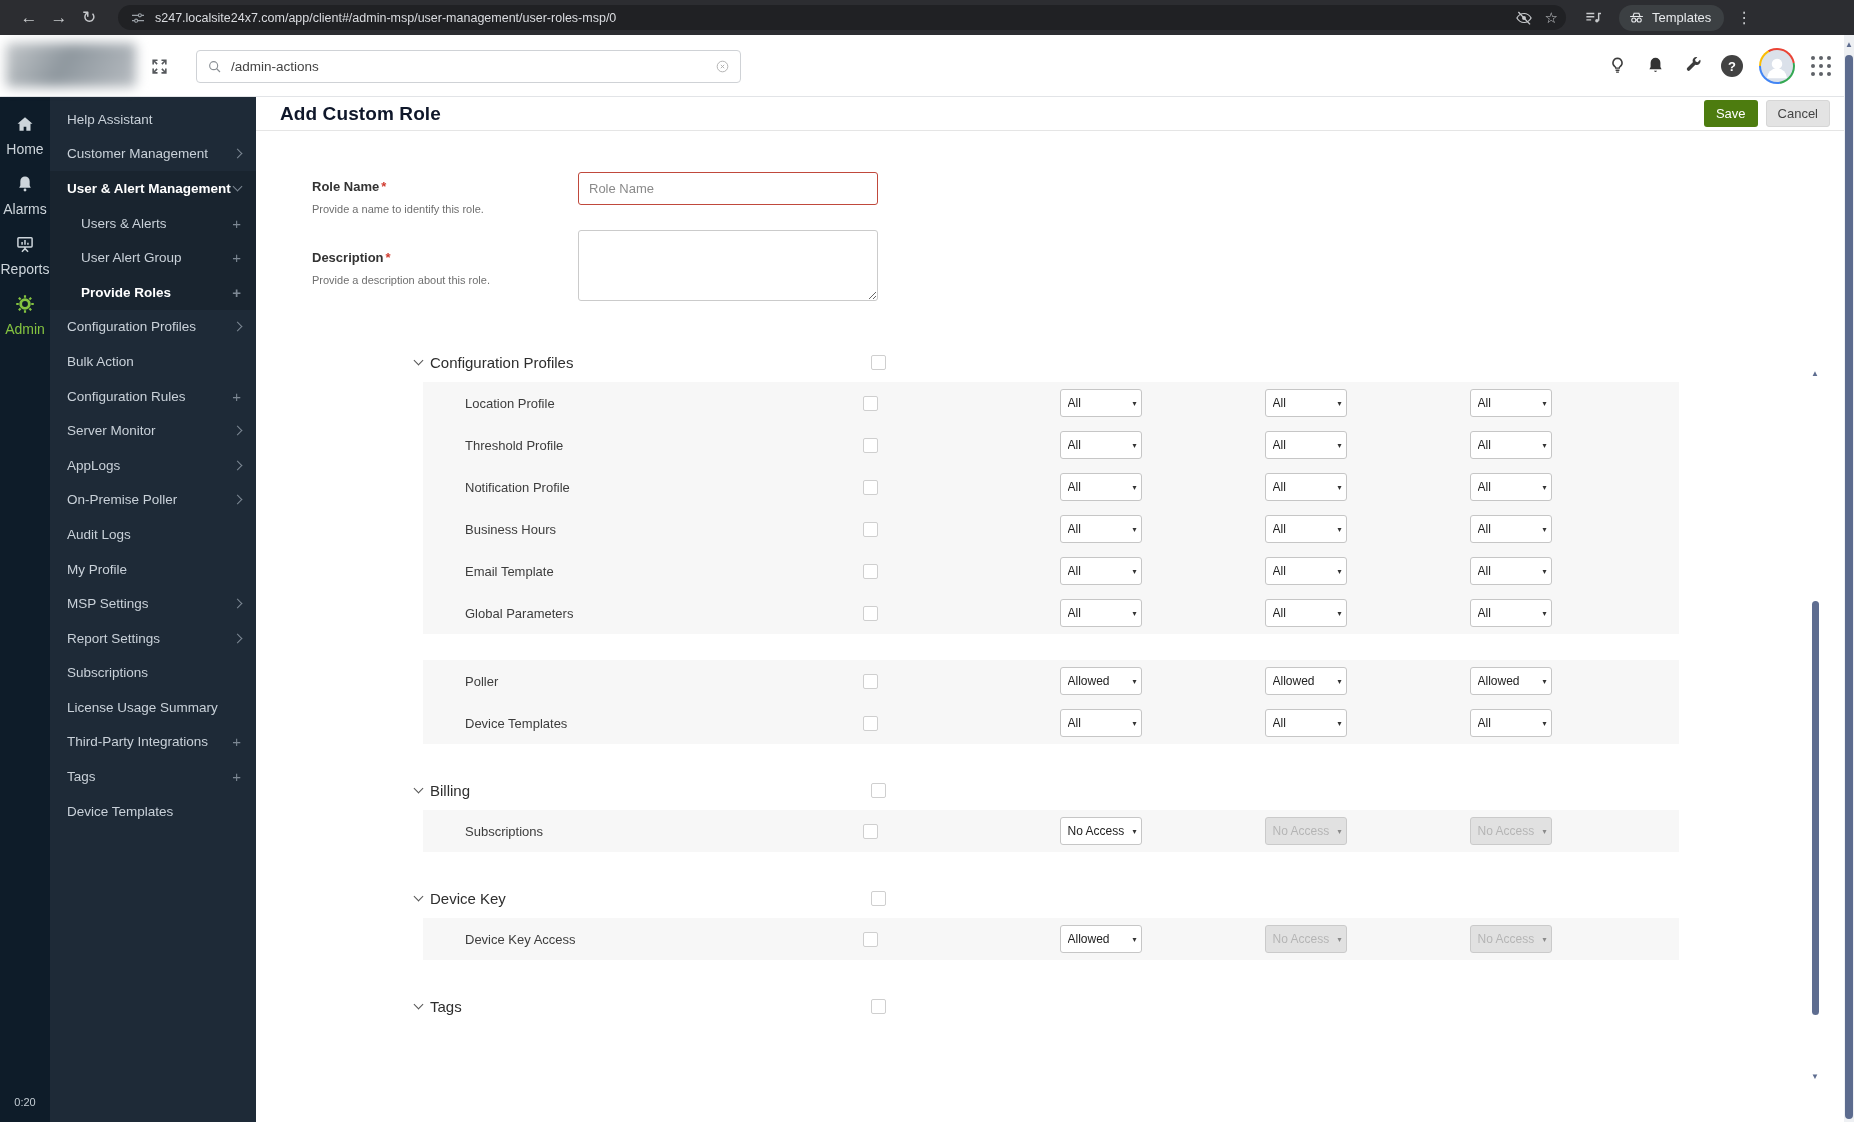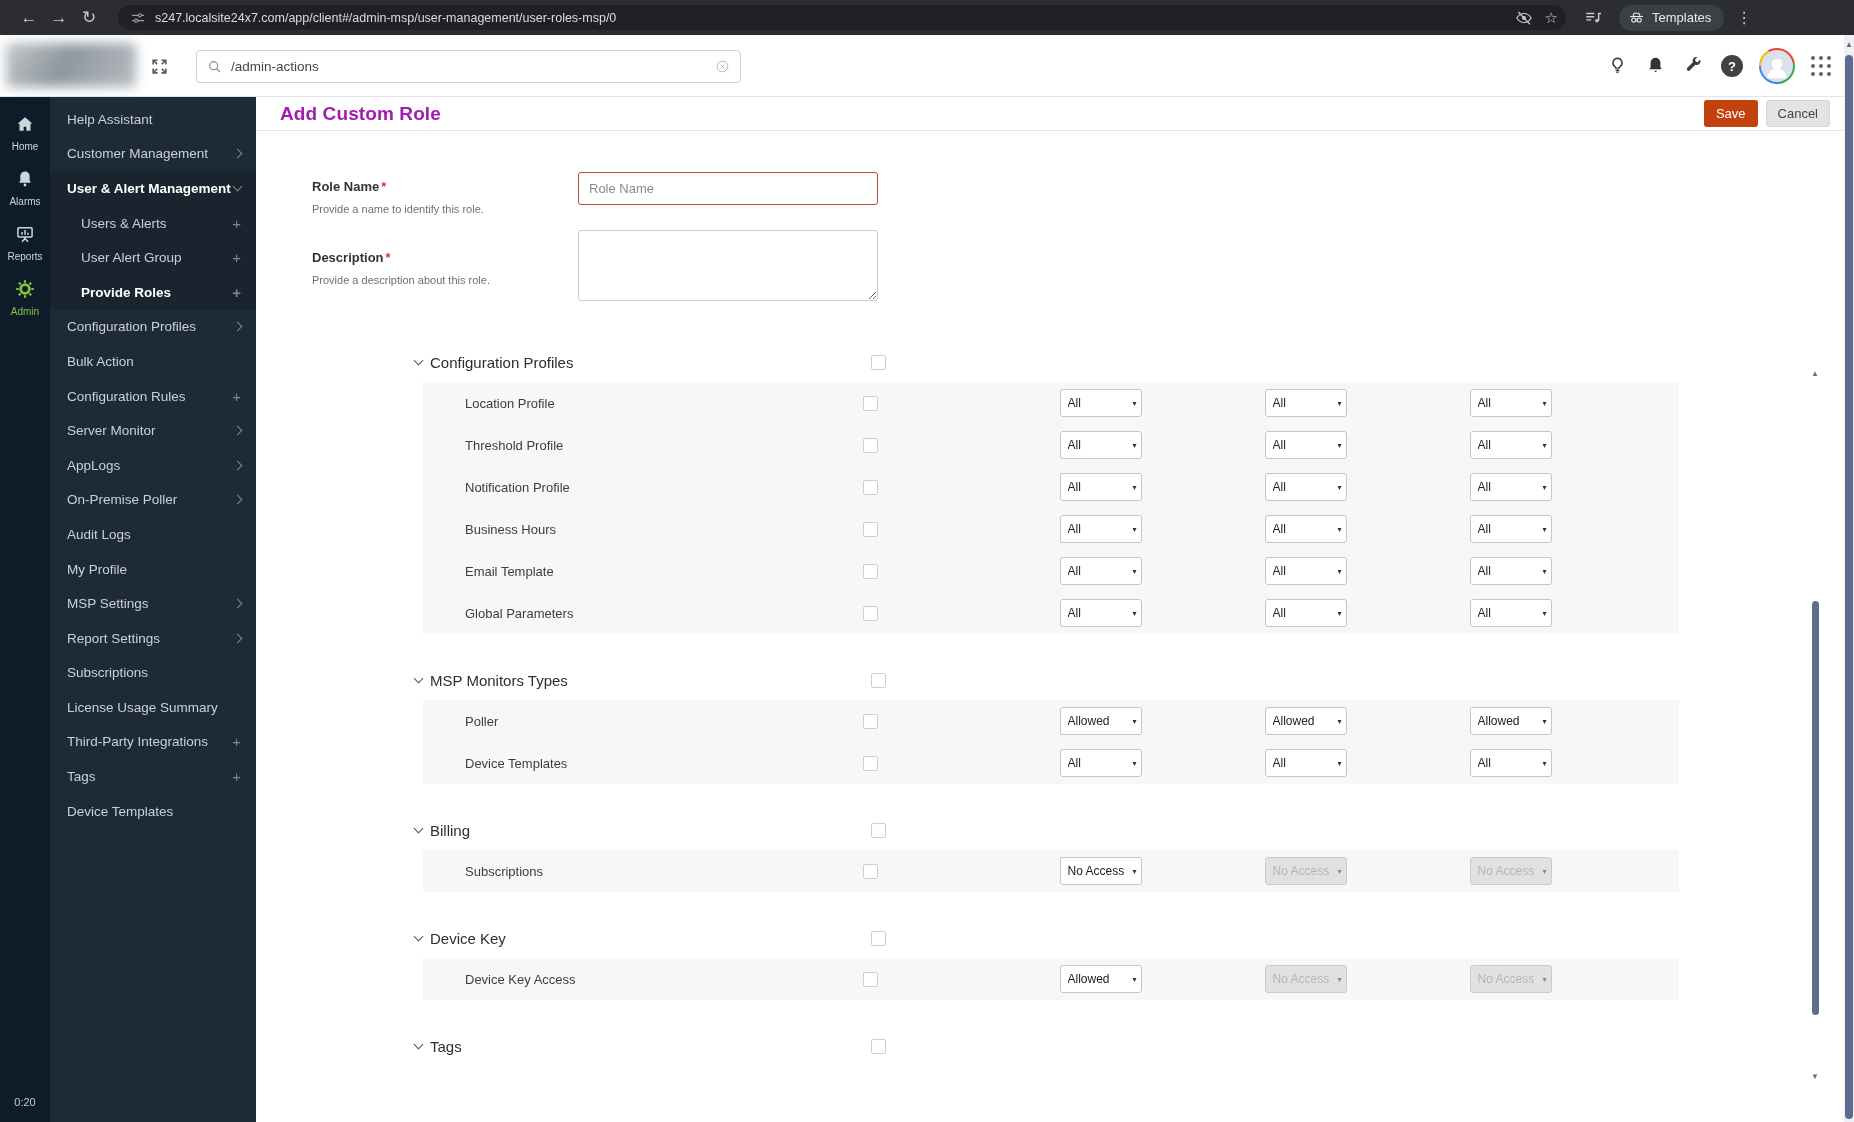--- a/index.html
+++ b/index.html
@@ -35,41 +35,41 @@
   .avatar-ring { width:36px; height:36px; border-radius:50%; padding:2px; cursor:pointer;
     background:conic-gradient(#ea4335 0 22%, #34a853 22% 47%, #4285f4 47% 75%, #fbbc05 75% 92%, #ea4335 92% 100%); }
   .avatar-inner { width:32px; height:32px; border-radius:50%; background:#dbe1ea; overflow:hidden; display:flex; align-items:flex-end; justify-content:center; }
   .grid-dots { width:21px; height:21px; display:grid; grid-template-columns:repeat(3,1fr); gap:3px; cursor:pointer; }
   .grid-dots i { width:4px; height:4px; border-radius:50%; background:#5f6368; }
 
   
   .rail { position:absolute; top:97px; left:0; bottom:0; width:50px; background:#0e1c29; z-index:30; display:flex; flex-direction:column; align-items:center; padding-top:8px; }
   .rail-item { width:50px; padding:9px 0 8px; display:flex; flex-direction:column; align-items:center; gap:3px; color:#cdd5db; cursor:pointer; }
   .rail-item svg { width:20px; height:20px; }
-  .rail-item .rail-label { font-size:10px; }
+  .rail-item .rail-label { font-size:14px; }
   .rail-item.active { color:#84c340; }
   .rail-timer { position:absolute; bottom:14px; left:0; width:50px; text-align:center; color:#c3ccd3; font-size:11px; }
   .menu { position:absolute; top:97px; left:50px; bottom:0; width:206px; background:#1e2a37; z-index:30; padding-top:5px; }
   .menu-item { height:34.6px; display:flex; align-items:center; padding:0 15px 0 17px; color:#c9d1d9; font-size:13.5px; cursor:pointer; }
   .menu-item.child { padding-left:31px; }
   .menu-item.bold { color:#fff; font-weight:bold; }
   .menu-item.grp { background:#19242f; }
   .menu-item .marker { margin-left:auto; color:#7d8894; display:flex; align-items:center; }
   .chev { width:7px; height:7px; border-right:1.6px solid #7d8894; border-bottom:1.6px solid #7d8894; }
   .chev.right { transform:rotate(-45deg); }
   .chev.down { transform:rotate(45deg); margin-top:-3px; }
   .plus { font-size:15px; color:#7d8894; line-height:1; }
 
   
   .main { position:absolute; top:97px; left:256px; right:0; bottom:0; background:#fff; z-index:20; overflow:hidden; }
   .content-header { height:34px; border-bottom:1px solid #e5e5e5; display:flex; align-items:center; padding:0 24px; }
-  .page-title { font-size:19px; color:#a21caf; font-weight:bold; letter-spacing:0.1px; }
+  .page-title { font-size:19px; color:#0f172a; font-weight:bold; letter-spacing:0.1px; }
   .hdr-spacer { flex:1; }
   .btn { font-size:13px; border-radius:3px; padding:5px 11px; cursor:pointer; border:1px solid transparent; font-family:inherit; }
-  .btn-save { background:#c2410c; color:#fff; }
+  .btn-save { background:#4d7c0f; color:#fff; }
   .btn-cancel { background:#e3e3e3; color:#454545; border-color:#d6d6d6; margin-left:8px; }
 
   .form-area { position:relative; height:211px; }
   .f-label { position:absolute; font-size:13px; color:#333; font-weight:bold;text-align:right; }
   .f-label .req { color:#d03b2f; margin-left:2px; }
   .f-help { position:absolute; font-size:11px; color:#6f6f6f; }
   .role-input { position:absolute; left:322px; top:41px; width:300px; height:33px; border:1px solid #c0493c; border-radius:3px; padding:0 10px; font-size:13px; color:#444; outline:none; font-family:inherit; }
   .role-input::placeholder { color:#8a8a8a; opacity:1; }
   .desc-area { position:absolute; left:322px; top:99px; width:300px; height:71px; border:1px solid #cbcbcb; border-radius:3px; resize:both; outline:none; font-family:inherit; font-size:13px; padding:6px 8px; color:#444; }
 
@@ -475,29 +475,20 @@
               <div class="sel-col">
                 <span class="sel"><select><option>All</option></select><span class="caret">▾</span></span>
               </div>
               <div class="sel-col">
                 <span class="sel"><select><option>All</option></select><span class="caret">▾</span></span>
               </div>
             </div>
           </div>
         </div>
         <div class="perm-section">
-          <div class="perm-sec-head">
-            <div class="sec-title-wrap">
-              <span class="sec-caret"></span>
-              <span class="sec-title">MSP Monitors Types</span>
-            </div>
-            <div class="cb-col">
-              <input type="checkbox" style="">
-            </div>
-          </div>
           <div class="perm-rows">
             <div class="perm-row">
               <div class="rlabel">Poller</div>
               <div class="cb-col">
                 <input type="checkbox" style="">
               </div>
               <div class="spacer-col"></div>
               <div class="sel-col">
                 <span class="sel"><select><option>Allowed</option></select><span class="caret">▾</span></span>
               </div>

